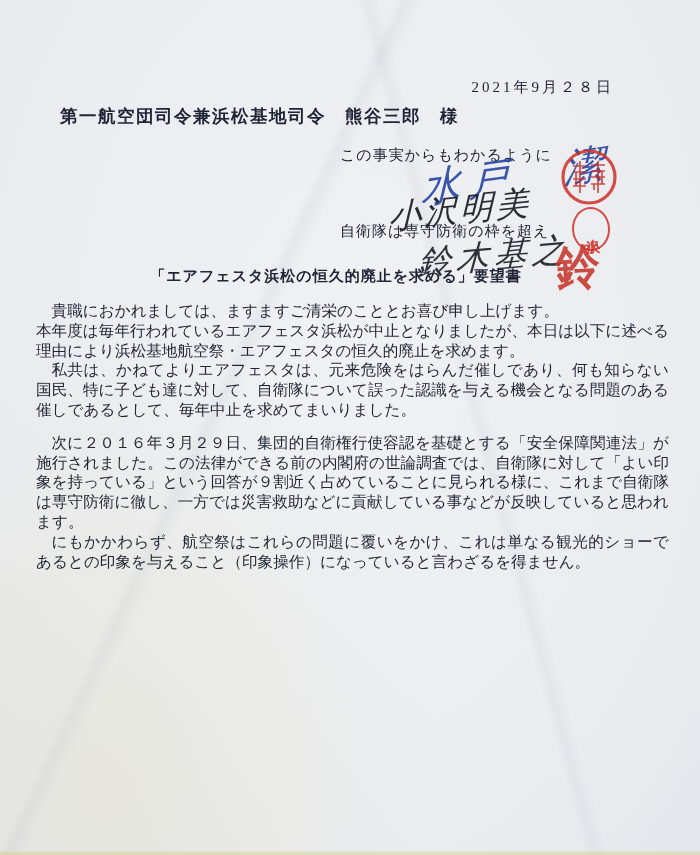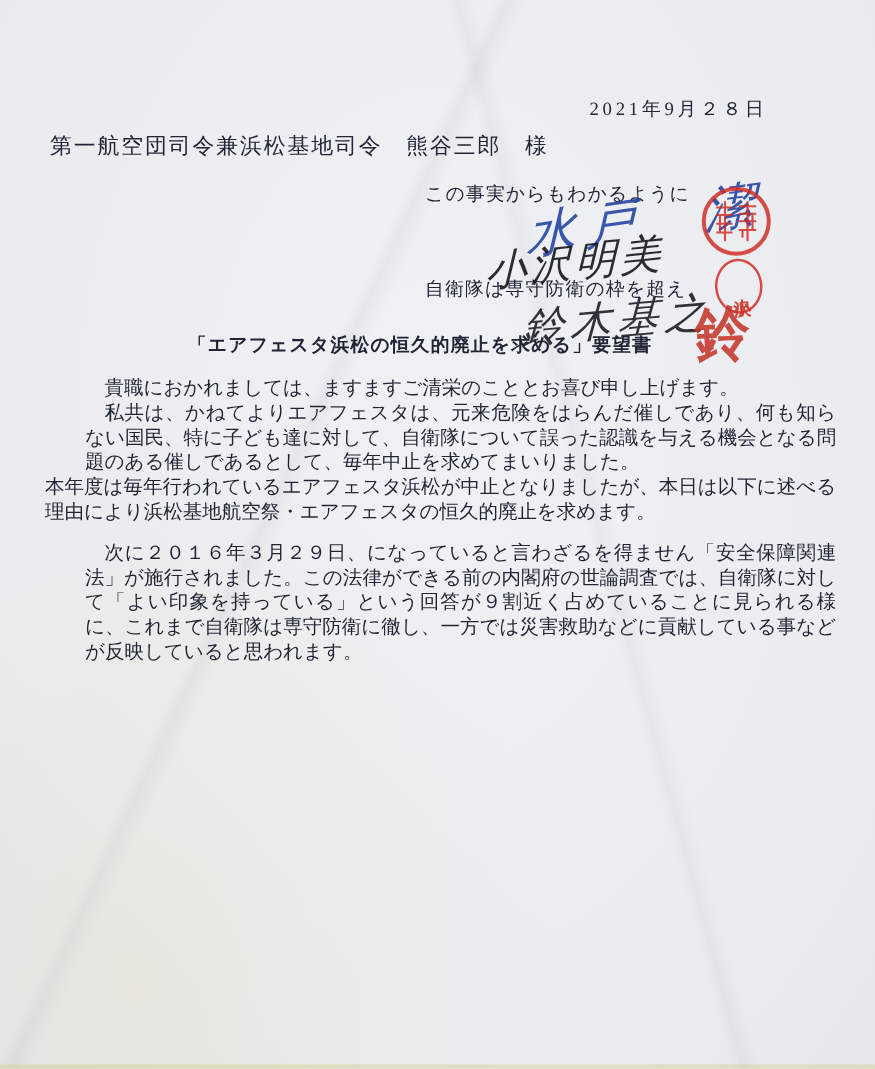--- a/index.html
+++ b/index.html
@@ -18,22 +18,22 @@
       radial-gradient(ellipse at 15% 92%, rgba(215,212,150,0.18), transparent 40%),
       radial-gradient(ellipse at 50% 40%, #f0f1f4 0%, #ebecf0 70%, #e6e7ec 100%);
     font-family: "Liberation Serif", "DejaVu Serif", serif;
     color: #202636;
   }
   .date {
     position: absolute; top: 78px; right: 86px;
     font-size: 15px; letter-spacing: 3px;
   }
   .recipient {
-    position: absolute; top: 104px; left: 40px;
-    font-size: 17.5px; font-weight: 400; letter-spacing: 1.5px; text-align: center;
+    position: absolute; top: 104px; left: 60px;
+    font-size: 17.5px; font-weight: 700; letter-spacing: 1.5px; text-align: center;
   }
   .sender-title {
     position: absolute; left: 340px;
     font-size: 15px; letter-spacing: 1px; font-weight: 500;
   }
   .sender-1 { top: 146px; }
   .sender-2 { top: 184px; }
   .sender-3 { top: 222px; }
   .signature {
     position: absolute;
@@ -94,21 +94,21 @@
     font-size: 15px; font-weight: 600; letter-spacing: 1px;
   }
   .letter-body {
     position: absolute; top: 301px; left: 36px;
     width: 633px;
     font-size: 15.6px; line-height: 19.8px;
     text-align: justify;
     color: #1f2533;
   }
   .para { margin: 0; }
-  .para.indent { text-indent: 1em; margin-left: 32px; }
+  .para.indent { text-indent: 1em; }
   .para.gap-small { margin-top: 13px; }
   .para.gap-large { margin-top: 22px; }
 </style>
 </head>
 <body>
 
 <div class="paper">
 
   <div class="date">2021年9月２８日</div>
 
@@ -136,18 +136,19 @@
   <div class="seal-oval">
     <span class="seal-text">小沢</span>
   </div>
 
   <div class="seal-glyph">鈴</div>
 
   <div class="doc-title">「エアフェスタ浜松の恒久的廃止を求める」要望書</div>
 
   <div class="letter-body" id="letter-body">
       <p class="para indent gap-none">貴職におかれましては、ますますご清栄のこととお喜び申し上げます。</p>
+      <p class="para gap-none">本年度は毎年行われているエアフェスタ浜松が中止となりましたが、本日は以下に述べる理由により浜松基地航空祭・エアフェスタの恒久的廃止を求めます。</p>
       <p class="para indent gap-none">私共は、かねてよりエアフェスタは、元来危険をはらんだ催しであり、何も知らない国民、特に子ども達に対して、自衛隊について誤った認識を与える機会となる問題のある催しであるとして、毎年中止を求めてまいりました。</p>
-      <p class="para gap-none">本年度は毎年行われているエアフェスタ浜松が中止となりましたが、本日は以下に述べる理由により浜松基地航空祭・エアフェスタの恒久的廃止を求めます。</p>
-      <p class="para indent gap-small">次に２０１６年３月２９日、になっていると言わざるを得ません「安全保障関連法」が施行されました。この法律ができる前の内閣府の世論調査では、自衛隊に対して「よい印象を持っている」という回答が９割近く占めていることに見られる様に、これまで自衛隊は専守防衛に徹し、一方では災害救助などに貢献している事などが反映していると思われます。</p>
+      <p class="para indent gap-small">次に２０１６年３月２９日、集団的自衛権行使容認を基礎とする「安全保障関連法」が施行されました。この法律ができる前の内閣府の世論調査では、自衛隊に対して「よい印象を持っている」という回答が９割近く占めていることに見られる様に、これまで自衛隊は専守防衛に徹し、一方では災害救助などに貢献している事などが反映していると思われます。</p>
+      <p class="para indent gap-none">にもかかわらず、航空祭はこれらの問題に覆いをかけ、これは単なる観光的ショーであるとの印象を与えること（印象操作）になっていると言わざるを得ません。</p>
     </div>
 
 </div>
 
 </body></html>

